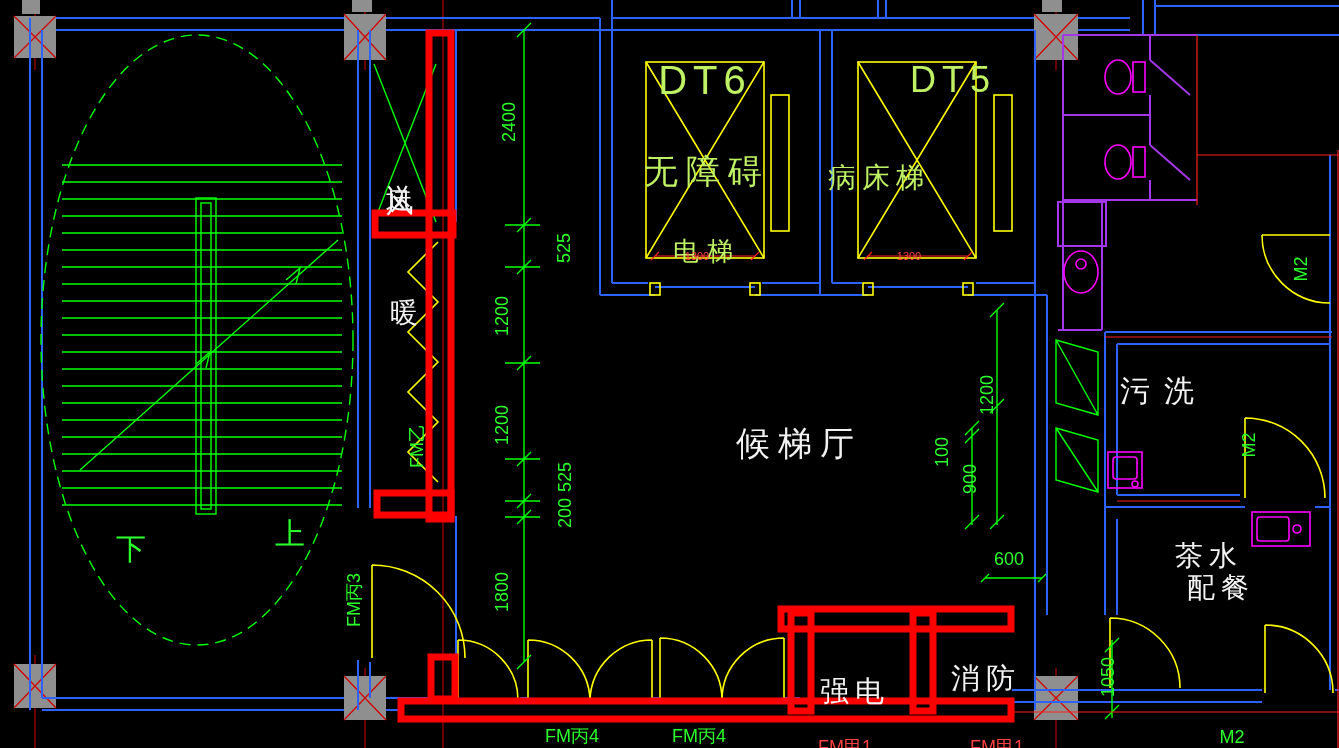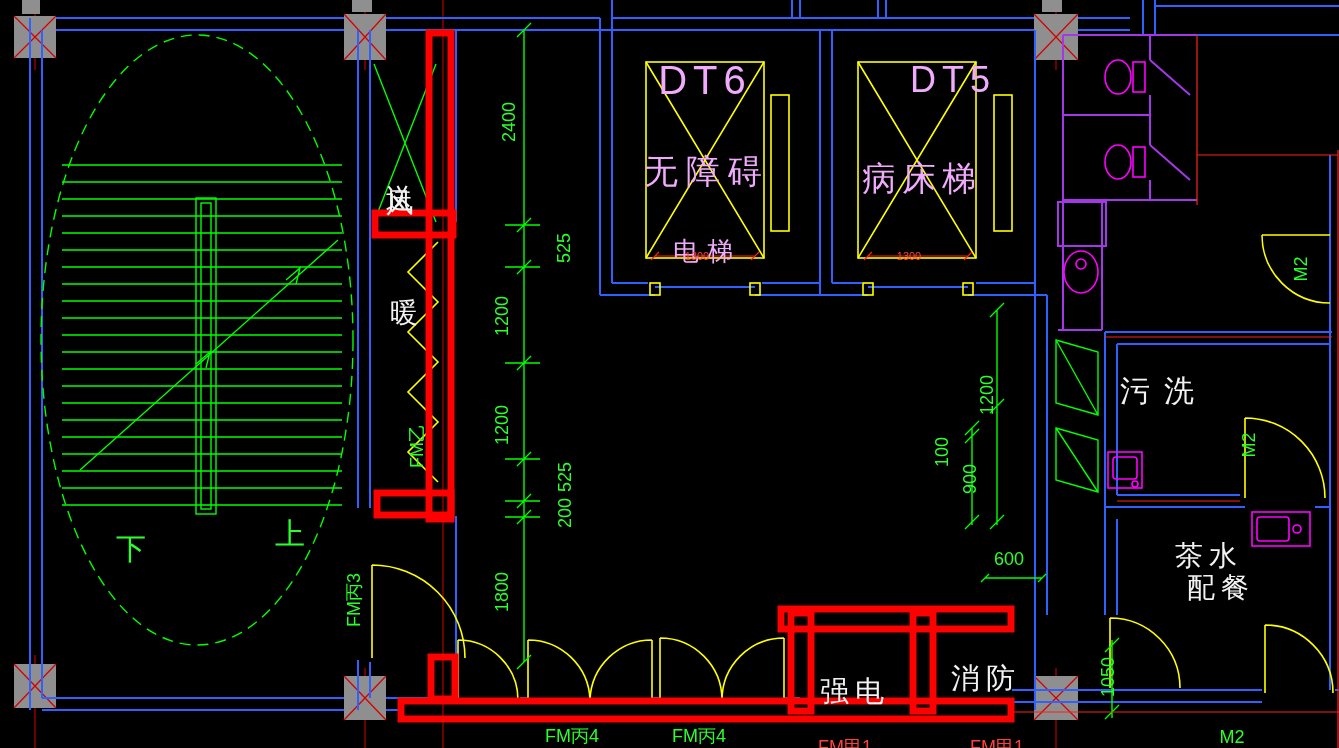--- a/index.html
+++ b/index.html
@@ -3,21 +3,21 @@
 <meta charset="utf-8">
 <style>
   html,body{margin:0;padding:0;background:#000;}
   .stage{position:relative;width:1339px;height:748px;background:#000;overflow:hidden;
          font-family:"Liberation Sans",sans-serif;}
   .stage svg{position:absolute;left:0;top:0;}
   .t{position:absolute;transform:translate(-50%,-50%);white-space:nowrap;line-height:1;z-index:5;}
   .rot{transform:translate(-50%,-50%) rotate(-90deg);}
   .vert{writing-mode:vertical-rl;text-orientation:upright;}
   .white{color:#f2f2f2;}
-  .pale{color:#f0abfc;}
+  .pale{color:#bef264;}
   .green{color:#2bff2b;}
   .red{color:#ff4040;}
   .dim{font-size:18px;}
 </style>
 </head>
 <body>
 
 <div class="stage">
 
 <svg width="1339" height="748" viewBox="0 0 1339 748">
@@ -152,23 +152,24 @@
     <rect x="913" y="613" width="20" height="98"></rect>
   </g>
 </svg>
 
 <div class="t pale" style="left:705px;top:80px;font-size:40px;letter-spacing:6px;">DT6</div>
 <div class="t pale" style="left:707px;top:153px;font-size:34px;letter-spacing:8px;margin-top:18px;">无障碍</div>
 <div class="t pale" style="left:707px;top:251px;font-size:26px;letter-spacing:8px;">电梯</div>
 <div class="t red" style="left:697px;top:256px;font-size:11px;">1300</div>
 
 <div class="t pale" style="left:953px;top:80px;font-size:36px;letter-spacing:6px;">DT5</div>
-<div class="t pale" style="left:922px;top:178px;font-size:34px;letter-spacing:6px;">病床梯</div>
+<div class="t pale" style="left:879px;top:178px;font-size:28px;letter-spacing:6px;">病床梯</div>
 <div class="t red" style="left:909px;top:256px;font-size:11px;">1300</div>
 
+<div class="t white" style="left:799px;top:443px;font-size:34px;letter-spacing:8px;">候梯厅</div>
 <div class="t white" style="left:1164px;top:391px;font-size:30px;letter-spacing:14px;">污洗</div>
 <div class="t white" style="left:1209px;top:556px;font-size:28px;letter-spacing:6px;">茶水</div>
 <div class="t white" style="left:1221px;top:588px;font-size:28px;letter-spacing:6px;">配餐</div>
 <div class="t white" style="left:855px;top:672px;font-size:29px;letter-spacing:6px;margin-top:19px;">强电</div>
 <div class="t white" style="left:986px;top:678px;font-size:29px;letter-spacing:6px;font-family:Liberation Serif, serif;">消防</div>
 
 <div class="t white vert" style="left:399px;top:168px;font-size:28px;letter-spacing:6px;">送风</div>
 <div class="t white" style="left:404px;top:313px;font-size:28px;">暖</div>
 
 <div class="t green" style="left:131px;top:549px;font-size:30px;">下</div>

